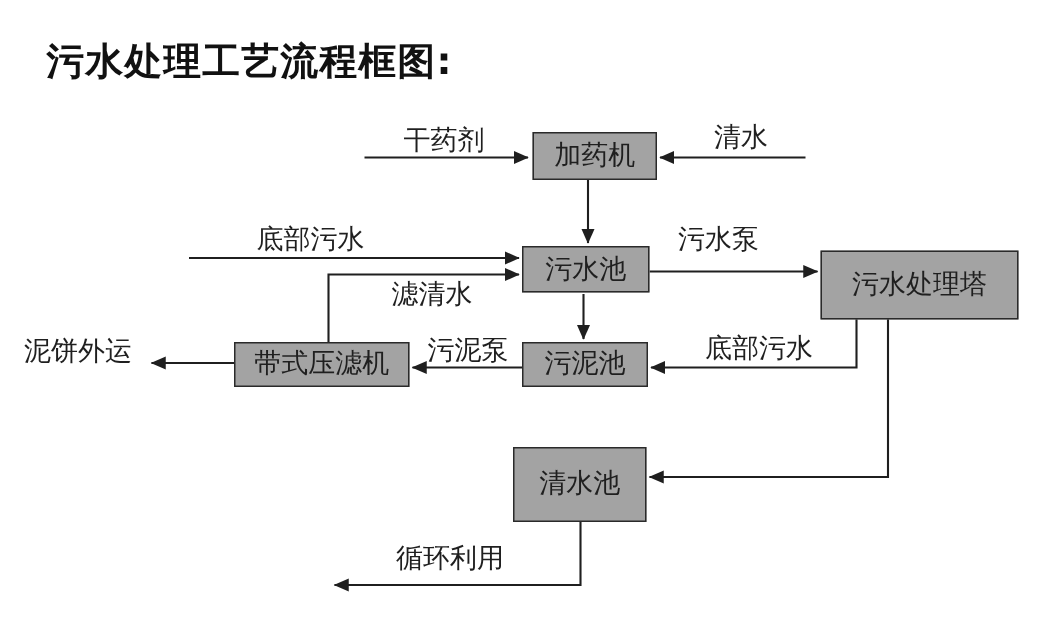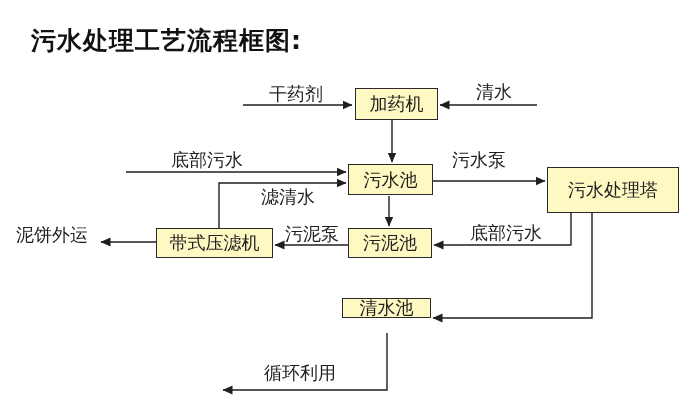--- a/index.html
+++ b/index.html
@@ -7,21 +7,21 @@
     position:relative;width:700px;height:420px;background:#ffffff;overflow:hidden;
     font-family:"DejaVu Sans","Liberation Sans",sans-serif;color:#1f1f1f;
   }
   .title{
     position:absolute;left:31px;top:24px;margin:0;
     font-size:25px;font-weight:bold;letter-spacing:1px;color:#111;
   }
   .wires{position:absolute;left:0;top:0;}
   .wire{fill:none;stroke:#1f1f1f;stroke-width:1.4;}
   .node{
-    position:absolute;box-sizing:border-box;background:#fef9c3;
+    position:absolute;box-sizing:border-box;background:#a3a3a3;
     border:1.5px solid #2a2a2a;display:flex;align-items:center;justify-content:center;
     font-size:18px;line-height:1;white-space:nowrap;
   }
   .flabel{
     position:absolute;font-size:18px;line-height:1;white-space:nowrap;
   }
 </style>
 </head>
 <body>
 
@@ -47,21 +47,21 @@
     <path class="wire" marker-end="url(#arrow)" d="M348,245 L275,245"></path>
     <path class="wire" marker-end="url(#arrow)" d="M156,242 L101,242"></path>
     <path class="wire" marker-end="url(#arrow)" d="M387,333 L387,390 L223,390"></path>
   </svg>
 
   <div class="node" style="left:355px;top:88px;width:83px;height:32px;">加药机</div>
   <div class="node" style="left:348px;top:164px;width:85px;height:31px;">污水池</div>
   <div class="node" style="left:547px;top:167px;width:132px;height:46px;">污水处理塔</div>
   <div class="node" style="left:348px;top:228px;width:84px;height:30px;">污泥池</div>
   <div class="node" style="left:156px;top:228px;width:117px;height:30px;">带式压滤机</div>
-  <div class="node" style="left:342px;top:298px;width:89px;height:20px;">清水池</div>
+  <div class="node" style="left:342px;top:298px;width:89px;height:50px;">清水池</div>
 
   <div class="flabel" style="left:269px;top:85px;">干药剂</div>
   <div class="flabel" style="left:476px;top:83px;">清水</div>
   <div class="flabel" style="left:171px;top:151px;">底部污水</div>
   <div class="flabel" style="left:261px;top:188px;">滤清水</div>
   <div class="flabel" style="left:452px;top:151px;">污水泵</div>
   <div class="flabel" style="left:285px;top:225px;">污泥泵</div>
   <div class="flabel" style="left:470px;top:224px;">底部污水</div>
   <div class="flabel" style="left:16px;top:226px;">泥饼外运</div>
   <div class="flabel" style="left:264px;top:364px;">循环利用</div>

